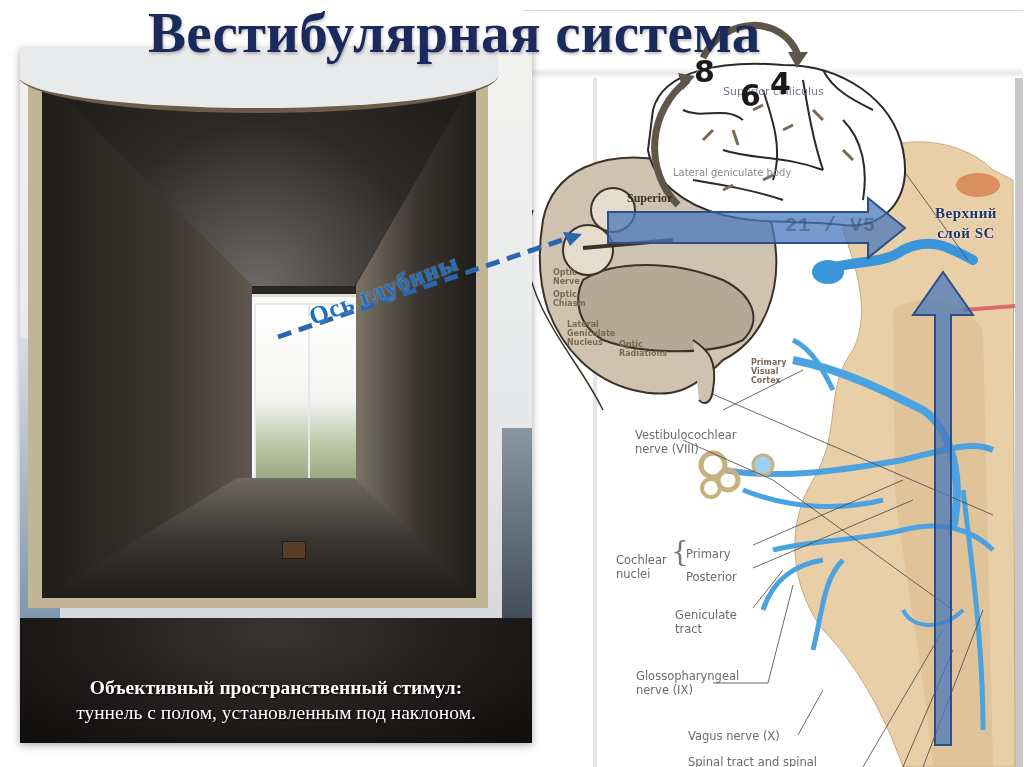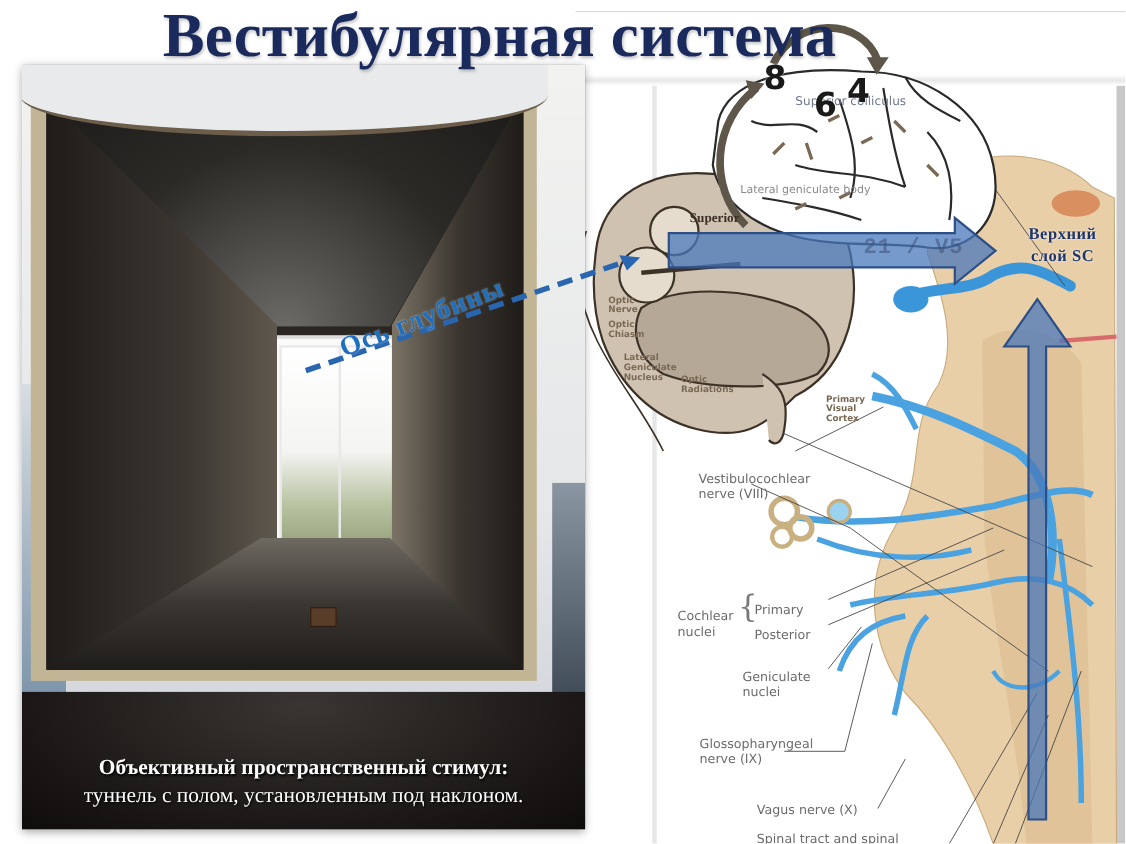--- a/index.html
+++ b/index.html
@@ -15,22 +15,22 @@
       position: absolute; left: 148px; top: 8px;
       font-family: "Liberation Serif", serif;
       font-weight: bold; font-size: 57px; line-height: 50px;
       color: #1b2a5c; letter-spacing: 0.2px;
       text-shadow: 1px 2px 3px rgba(0,0,0,0.25);
       z-index: 10; white-space: nowrap;
     }
 
     
     .photo {
-      position: absolute; left: 20px; top: 59px; width: 512px; height: 695px;
-      background: #737373; overflow: hidden;
+      position: absolute; left: 20px; top: 48px; width: 512px; height: 695px;
+      background: #15803d; overflow: hidden;
       box-shadow: 0 2px 8px rgba(0,0,0,0.35);
     }
     .photo .wall-bg { position: absolute; inset: 0; background: linear-gradient(180deg, #f2f2f0 0%, #e4e6e8 60%, #c9ced4 100%); }
     .photo .left-side-wall { position: absolute; left: 0; top: 290px; width: 40px; height: 330px; background: linear-gradient(180deg,#d8dde2,#6f8aa3); }
     .photo .right-side-panel { position: absolute; right: 0; top: 380px; width: 30px; height: 250px; background: linear-gradient(180deg,#8a97a3,#2b3642); }
     .tunnel-frame {
       position: absolute; left: 8px; top: 20px; width: 460px; height: 540px;
       background: #c2b596;
     }
     .tunnel-inner {
@@ -201,21 +201,21 @@
     <div class="labels-text" style="left:112px;top:418px">
       <div>Vestibulocochlear</div>
       <div>nerve (VIII)</div>
     </div>
     <div class="labels-text" style="left:93px;top:543px;width:60px;white-space:normal">Cochlear nuclei</div>
     <span class="labels-text" style="left:148px;top:535px;font-size:28px;color:#777;font-family:'DejaVu Serif',serif">{</span>
     <span class="labels-text" style="left:163px;top:537px">Primary</span>
     <span class="labels-text" style="left:163px;top:560px">Posterior</span>
     <div class="labels-text" style="left:152px;top:598px">
       <div>Geniculate</div>
-      <div>nuclei</div>
+      <div>tract</div>
     </div>
     <div class="labels-text" style="left:113px;top:659px">
       <div>Glossopharyngeal</div>
       <div>nerve (IX)</div>
     </div>
     <div class="labels-text" style="left:165px;top:719px">Vagus nerve (X)</div>
     <div class="labels-text" style="left:165px;top:745px">Spinal tract and spinal</div>
   </div>
 
   <span class="num" style="left:694px;top:54px">8</span>

